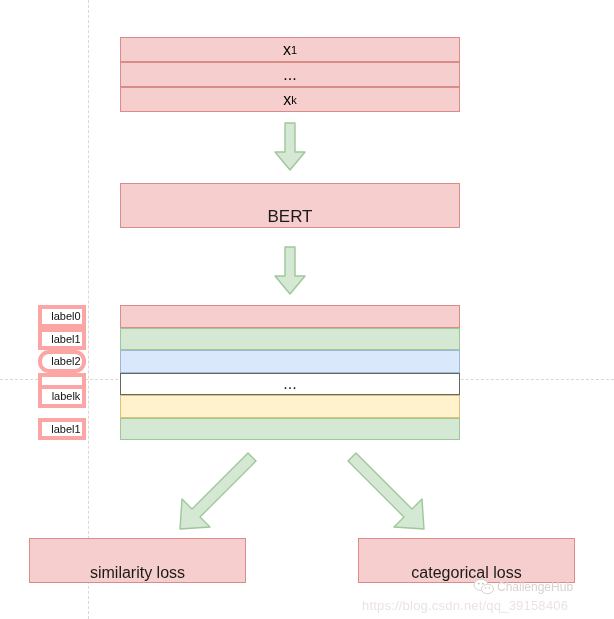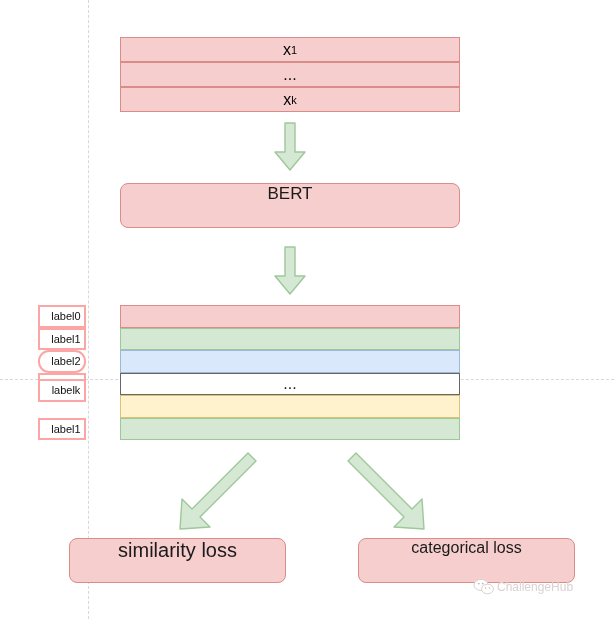--- a/index.html
+++ b/index.html
@@ -34,24 +34,23 @@
     width: 614px;
     height: 0;
     border-top: 1px dashed #d8d8d8;
   }
 
   
   .box {
     position: absolute;
     box-sizing: border-box;
     display: flex;
-    align-items: flex-start;
+    align-items: flex-end;
     justify-content: center;
     color: #1a1a1a;
-    border-radius: 8px;
   }
   .pink {
     background: #f6cecd;
     border: 1px solid #d98c88;
   }
   .green {
     background: #d5e8d4;
     border: 1px solid #9ec79a;
   }
   .blue {
@@ -116,21 +115,21 @@
     width: 48px;
     height: 135px;
   }
   #label-col .lrow {
     position: absolute;
     left: 0;
     width: 48px;
     height: 22.5px;
     box-sizing: border-box;
     background: #ffffff;
-    border: 2px solid #fca5a5;
+    border: 4px solid #fca5a5;
     display: flex;
     align-items: center;
     justify-content: center;
     font-size: 11px;
     color: #111111;
     padding-left: 8px;
   }
 
   
   #rep-stack {
@@ -152,22 +151,21 @@
     font-size: 16px;
     color: #1a1a1a;
   }
 
   
   #similarity-loss-box {
     left: 29px;
     top: 538px;
     width: 217px;
     height: 45px;
-    font-size: 20px;
-    margin-left: 40px;
+    font-size: 16px;
   }
   #categorical-loss-box {
     left: 358px;
     top: 538px;
     width: 217px;
     height: 45px;
     font-size: 16px;
   }
 
   
@@ -239,21 +237,21 @@
     <svg width="34" height="50" viewBox="0 0 34 50">
       <polygon points="12,1 22,1 22,30 32,30 17,48 2,30 12,30" fill="#d5e8d4" stroke="#9ec79a" stroke-width="1.4" stroke-linejoin="round"></polygon>
     </svg>
   </div>
 
   <div id="label-col">
     <div class="lrow" style="top:0px;">label0</div>
     <div class="lrow" style="top:22.5px;">label1</div>
     <div class="lrow" style="top:45px;border-radius:11px;">label2</div>
     <div class="lrow" style="top:67.5px;">...</div>
-    <div class="lrow" style="top:74px;">labelk</div>
+    <div class="lrow" style="top:80px;">labelk</div>
     <div class="lrow" style="top:112.5px;">label1</div>
   </div>
 
   <div id="rep-stack">
     <div class="rrow pink" style="top:0px;"></div>
     <div class="rrow green" style="top:22.5px;"></div>
     <div class="rrow blue" style="top:45px;"></div>
     <div class="rrow white" style="top:67.5px;">...</div>
     <div class="rrow yellow" style="top:90px;"></div>
     <div class="rrow green" style="top:112.5px;"></div>
@@ -284,14 +282,15 @@
       <ellipse cx="8" cy="7" rx="7" ry="5.6" fill="#ffffff" stroke="#d9d2d2" stroke-width="1"></ellipse>
       <ellipse cx="14.5" cy="11" rx="6" ry="4.8" fill="#ffffff" stroke="#d9d2d2" stroke-width="1"></ellipse>
       <circle cx="5.8" cy="5.6" r="0.95" fill="#bdbdbd"></circle>
       <circle cx="9.8" cy="5.6" r="0.95" fill="#bdbdbd"></circle>
       <circle cx="12.6" cy="10" r="0.8" fill="#bdbdbd"></circle>
       <circle cx="16.4" cy="10" r="0.8" fill="#bdbdbd"></circle>
     </svg>
   </div>
 
   <div id="watermark-brand">ChallengeHub</div>
+  <div id="watermark-url">https://blog.csdn.net/qq_39158406</div>
 
 </div>
 
 </body></html>

